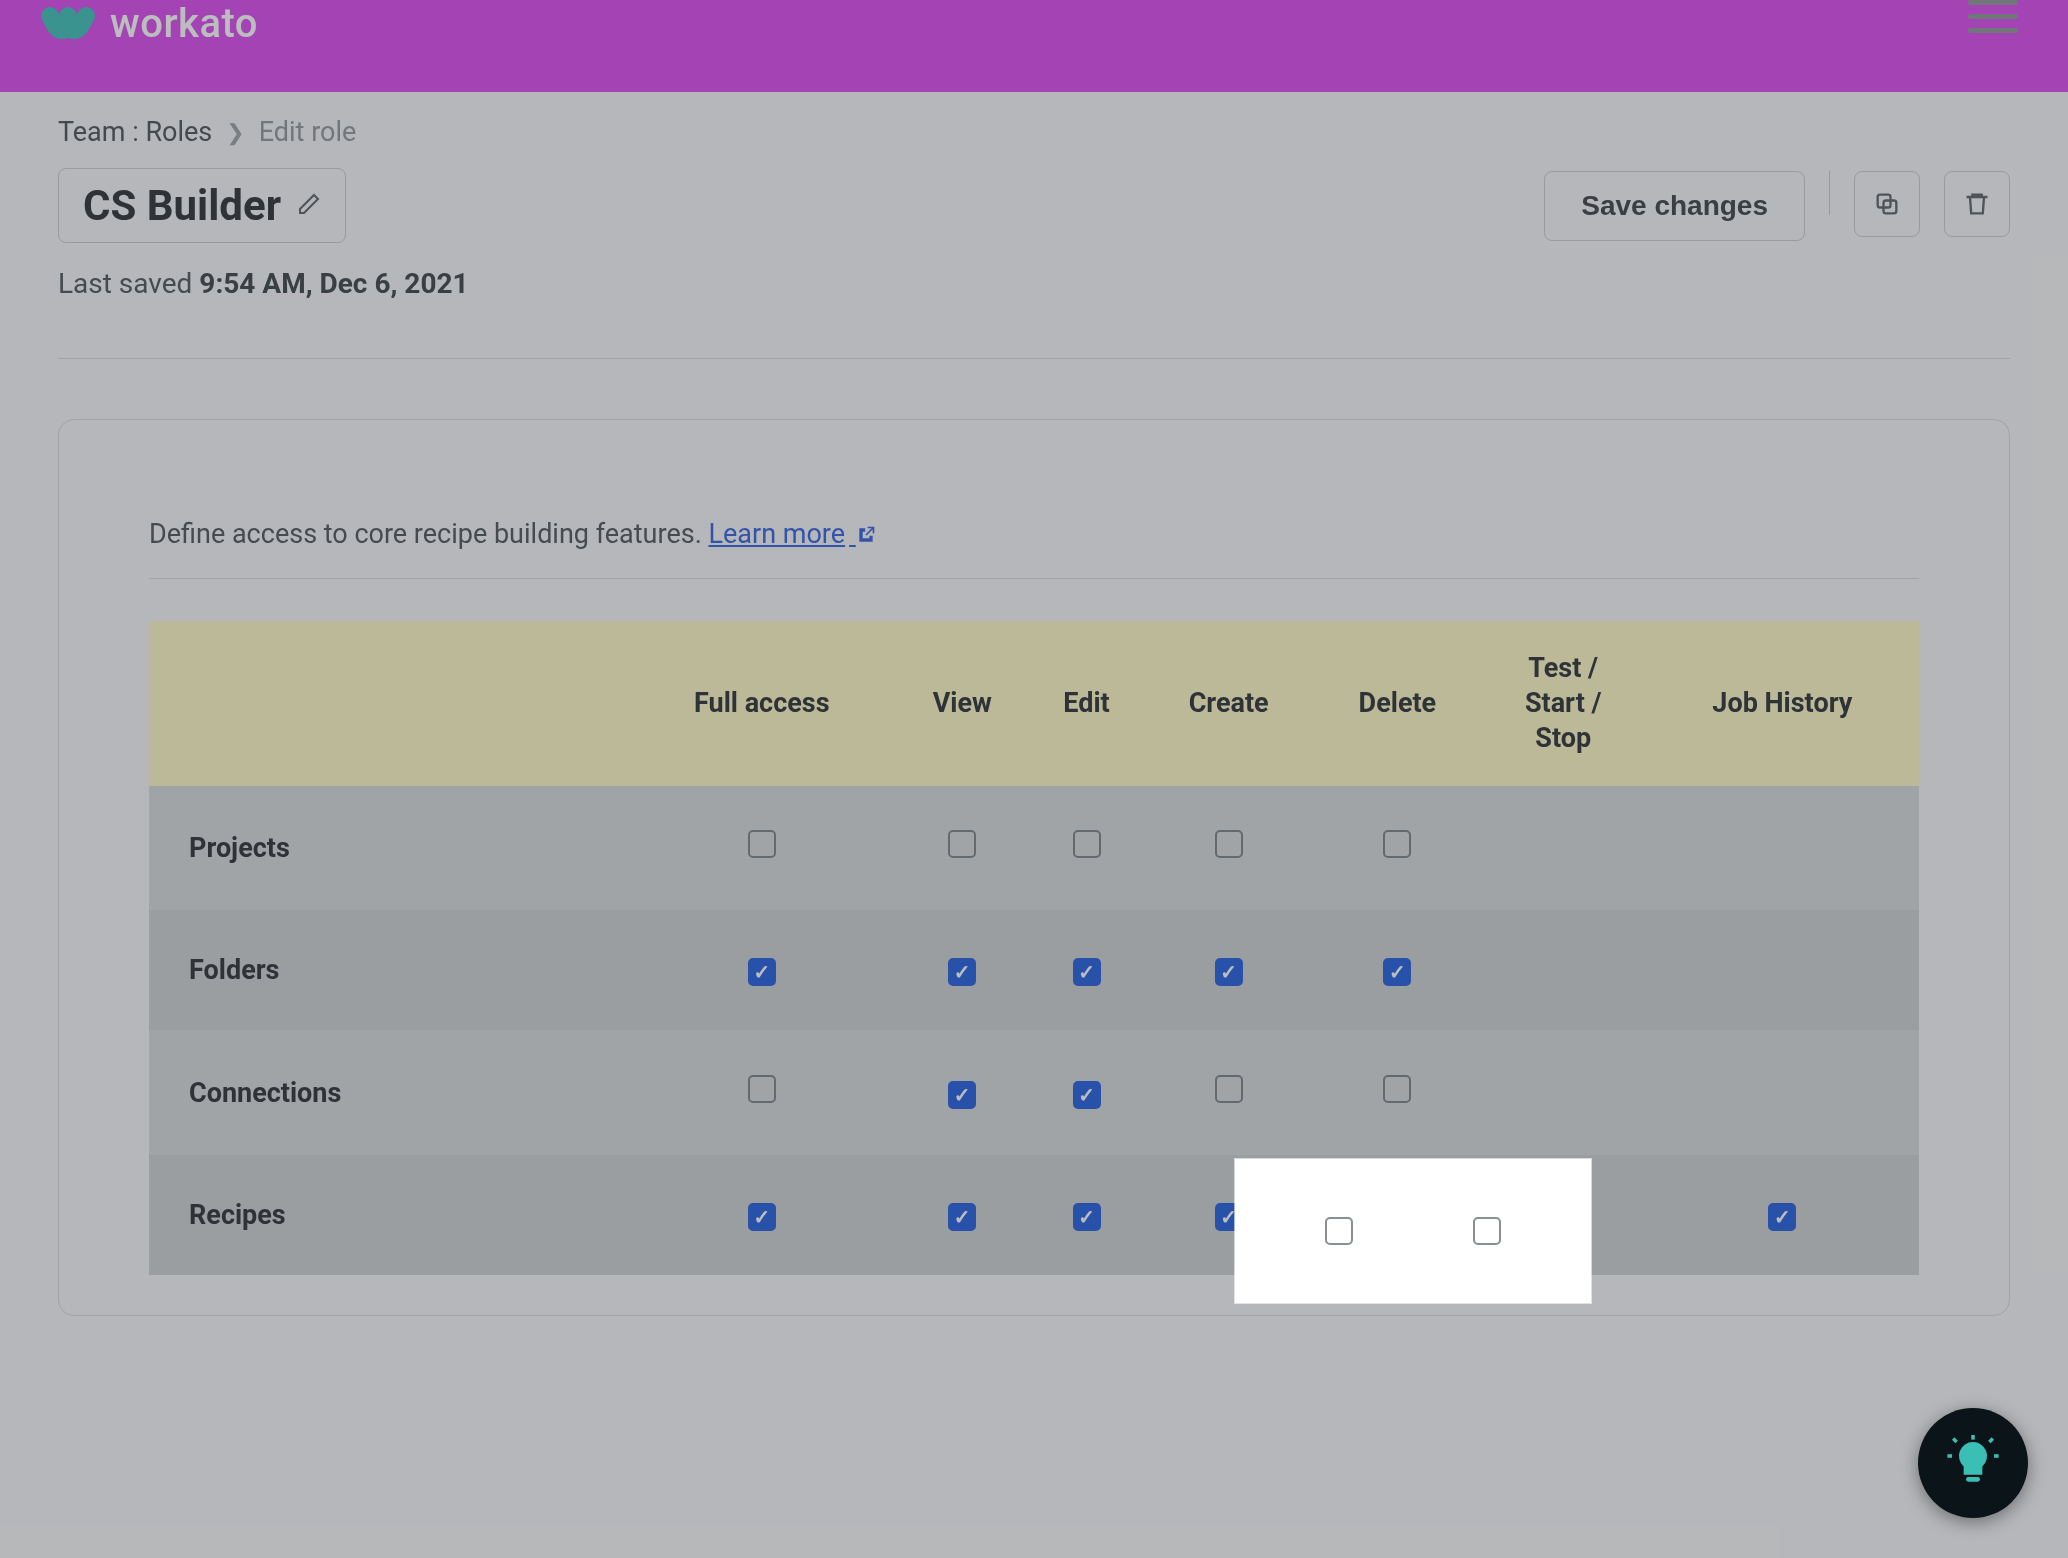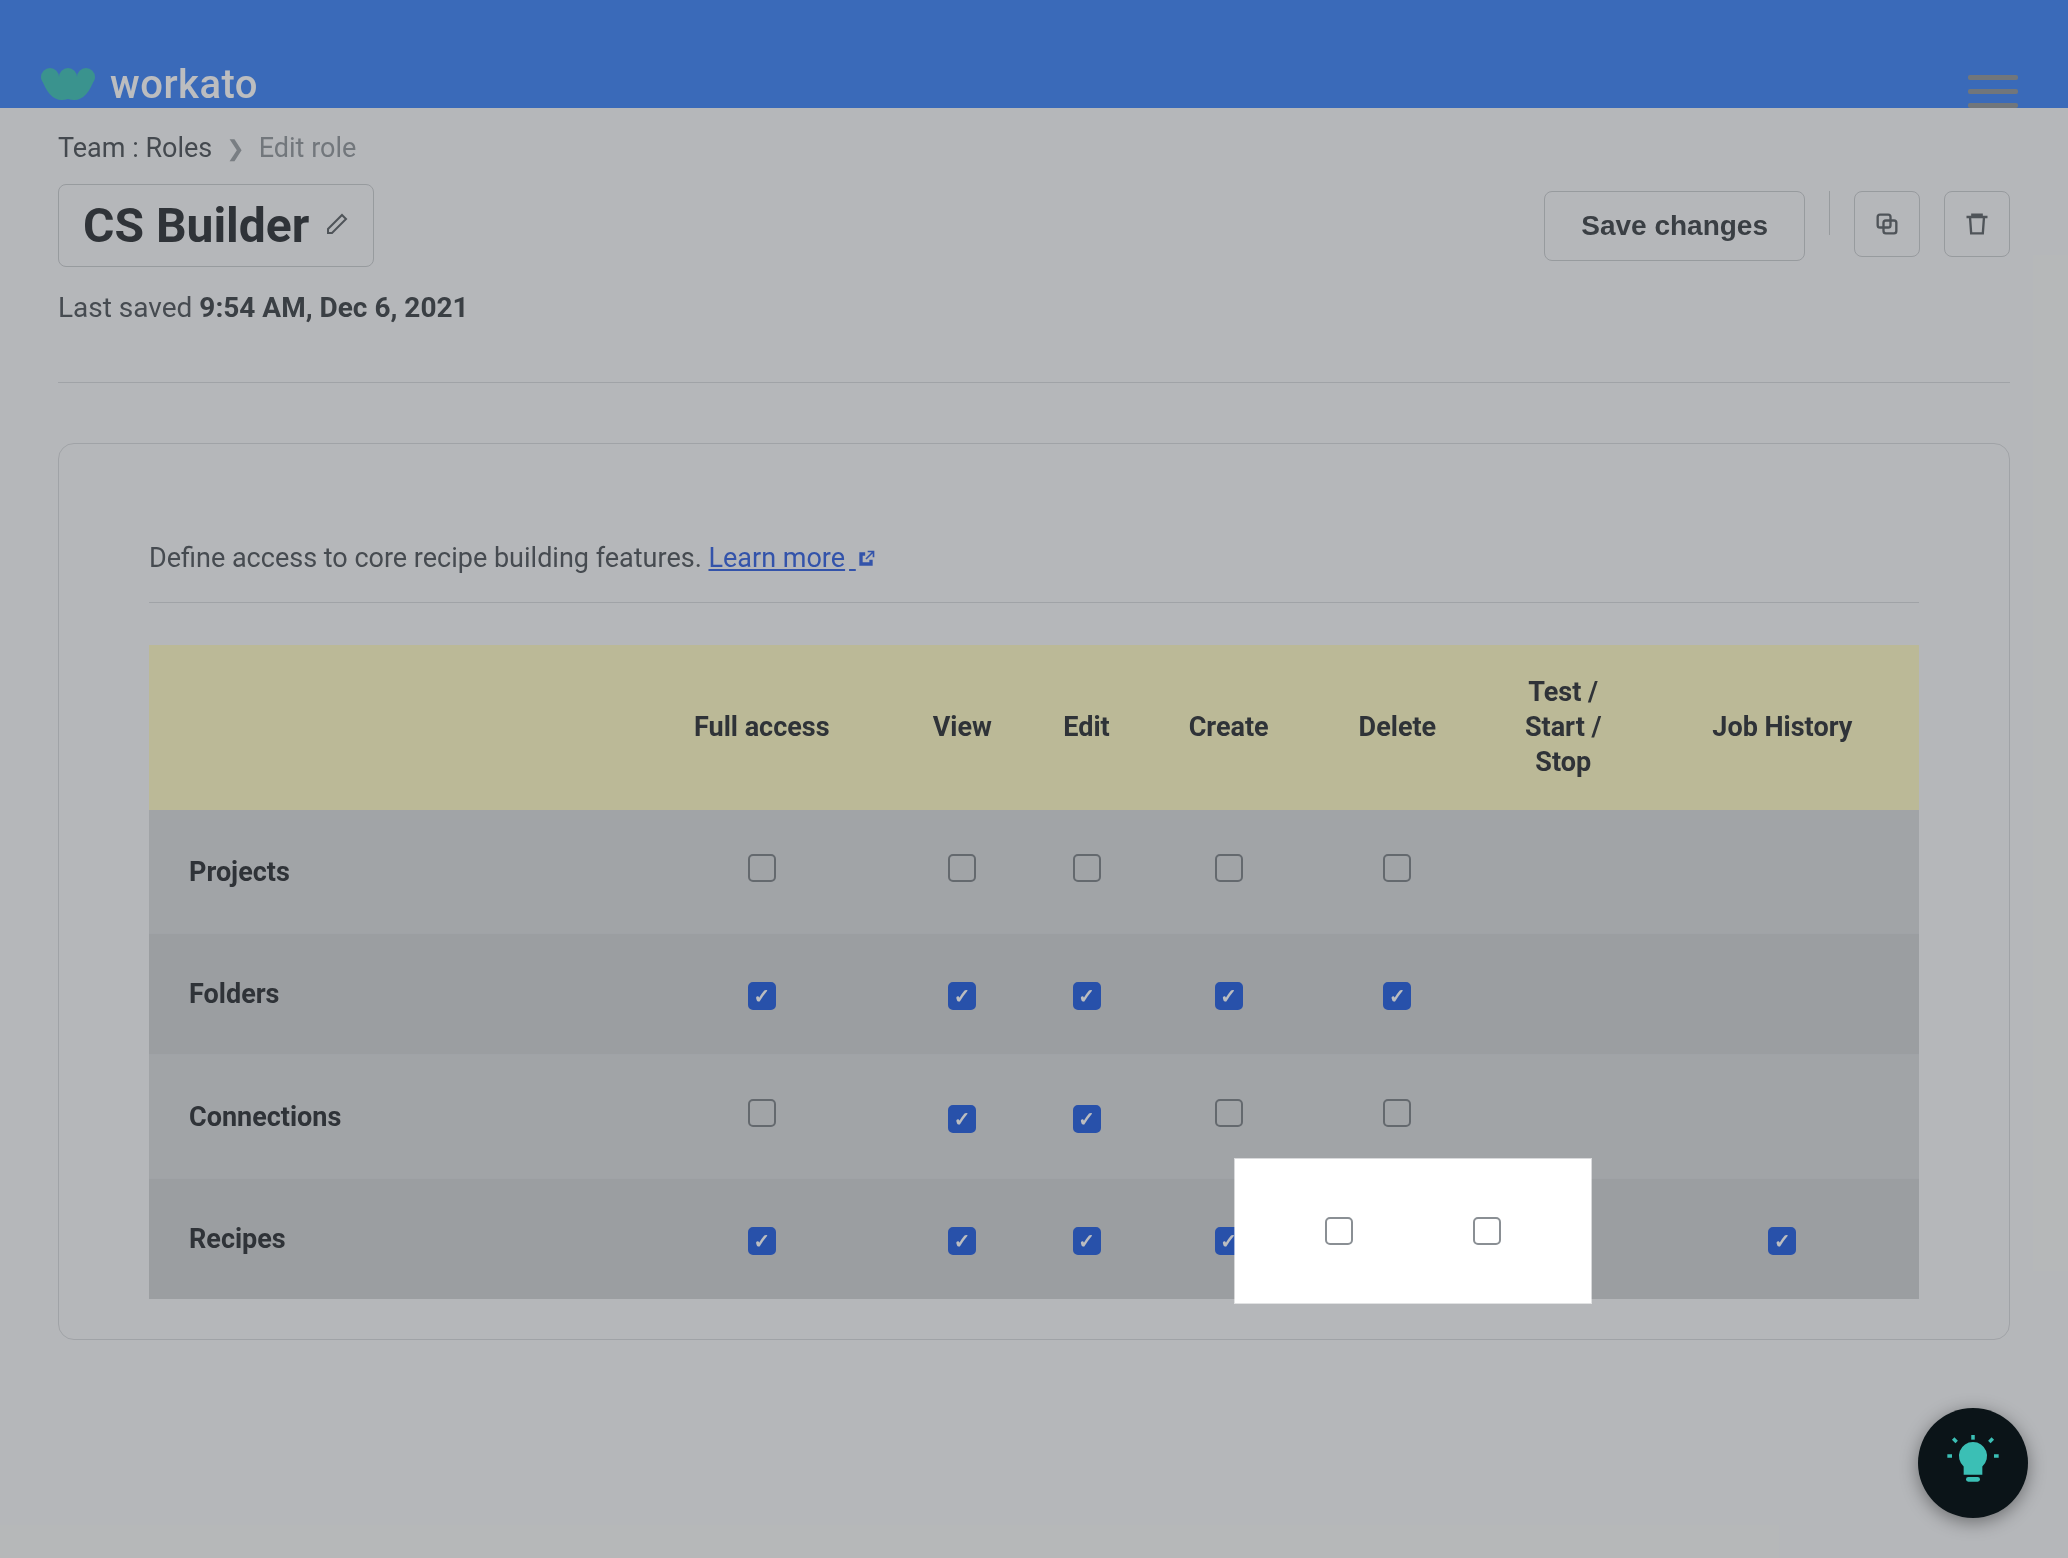--- a/index.html
+++ b/index.html
@@ -6,24 +6,24 @@
   body {
     font-family: -apple-system, BlinkMacSystemFont, "Segoe UI", Roboto, "Helvetica Neue", Arial, sans-serif;
     background: #f5f6f7;
     color: #333;
     width: 2068px;
     height: 1558px;
     overflow: hidden;
     position: relative;
   }
   .topbar {
-    background: #3b82f6;
-    height: 108px;
-    display: flex;
-    align-items: flex-end;
+    background: #d946ef;
+    height: 92px;
+    display: flex;
+    align-items: flex-start;
     justify-content: space-between;
     padding: 0 40px 0 40px;
   }
   .logo {
     display: flex;
     align-items: center;
     gap: 14px;
   }
   .logo-mark {
     color: #3bbfb5;
@@ -71,21 +71,21 @@
   }
   .title-box {
     border: 1px solid #c7cbce;
     border-radius: 8px;
     padding: 12px 24px;
     display: inline-flex;
     align-items: center;
     gap: 16px;
   }
   .title-text {
-    font-size: 48px;
+    font-size: 42px;
     font-weight: 700;
     color: #2a2e32;
   }
   .edit-icon {
     color: #5a6065;
   }
   .actions {
     display: flex;
     gap: 24px;
   }

